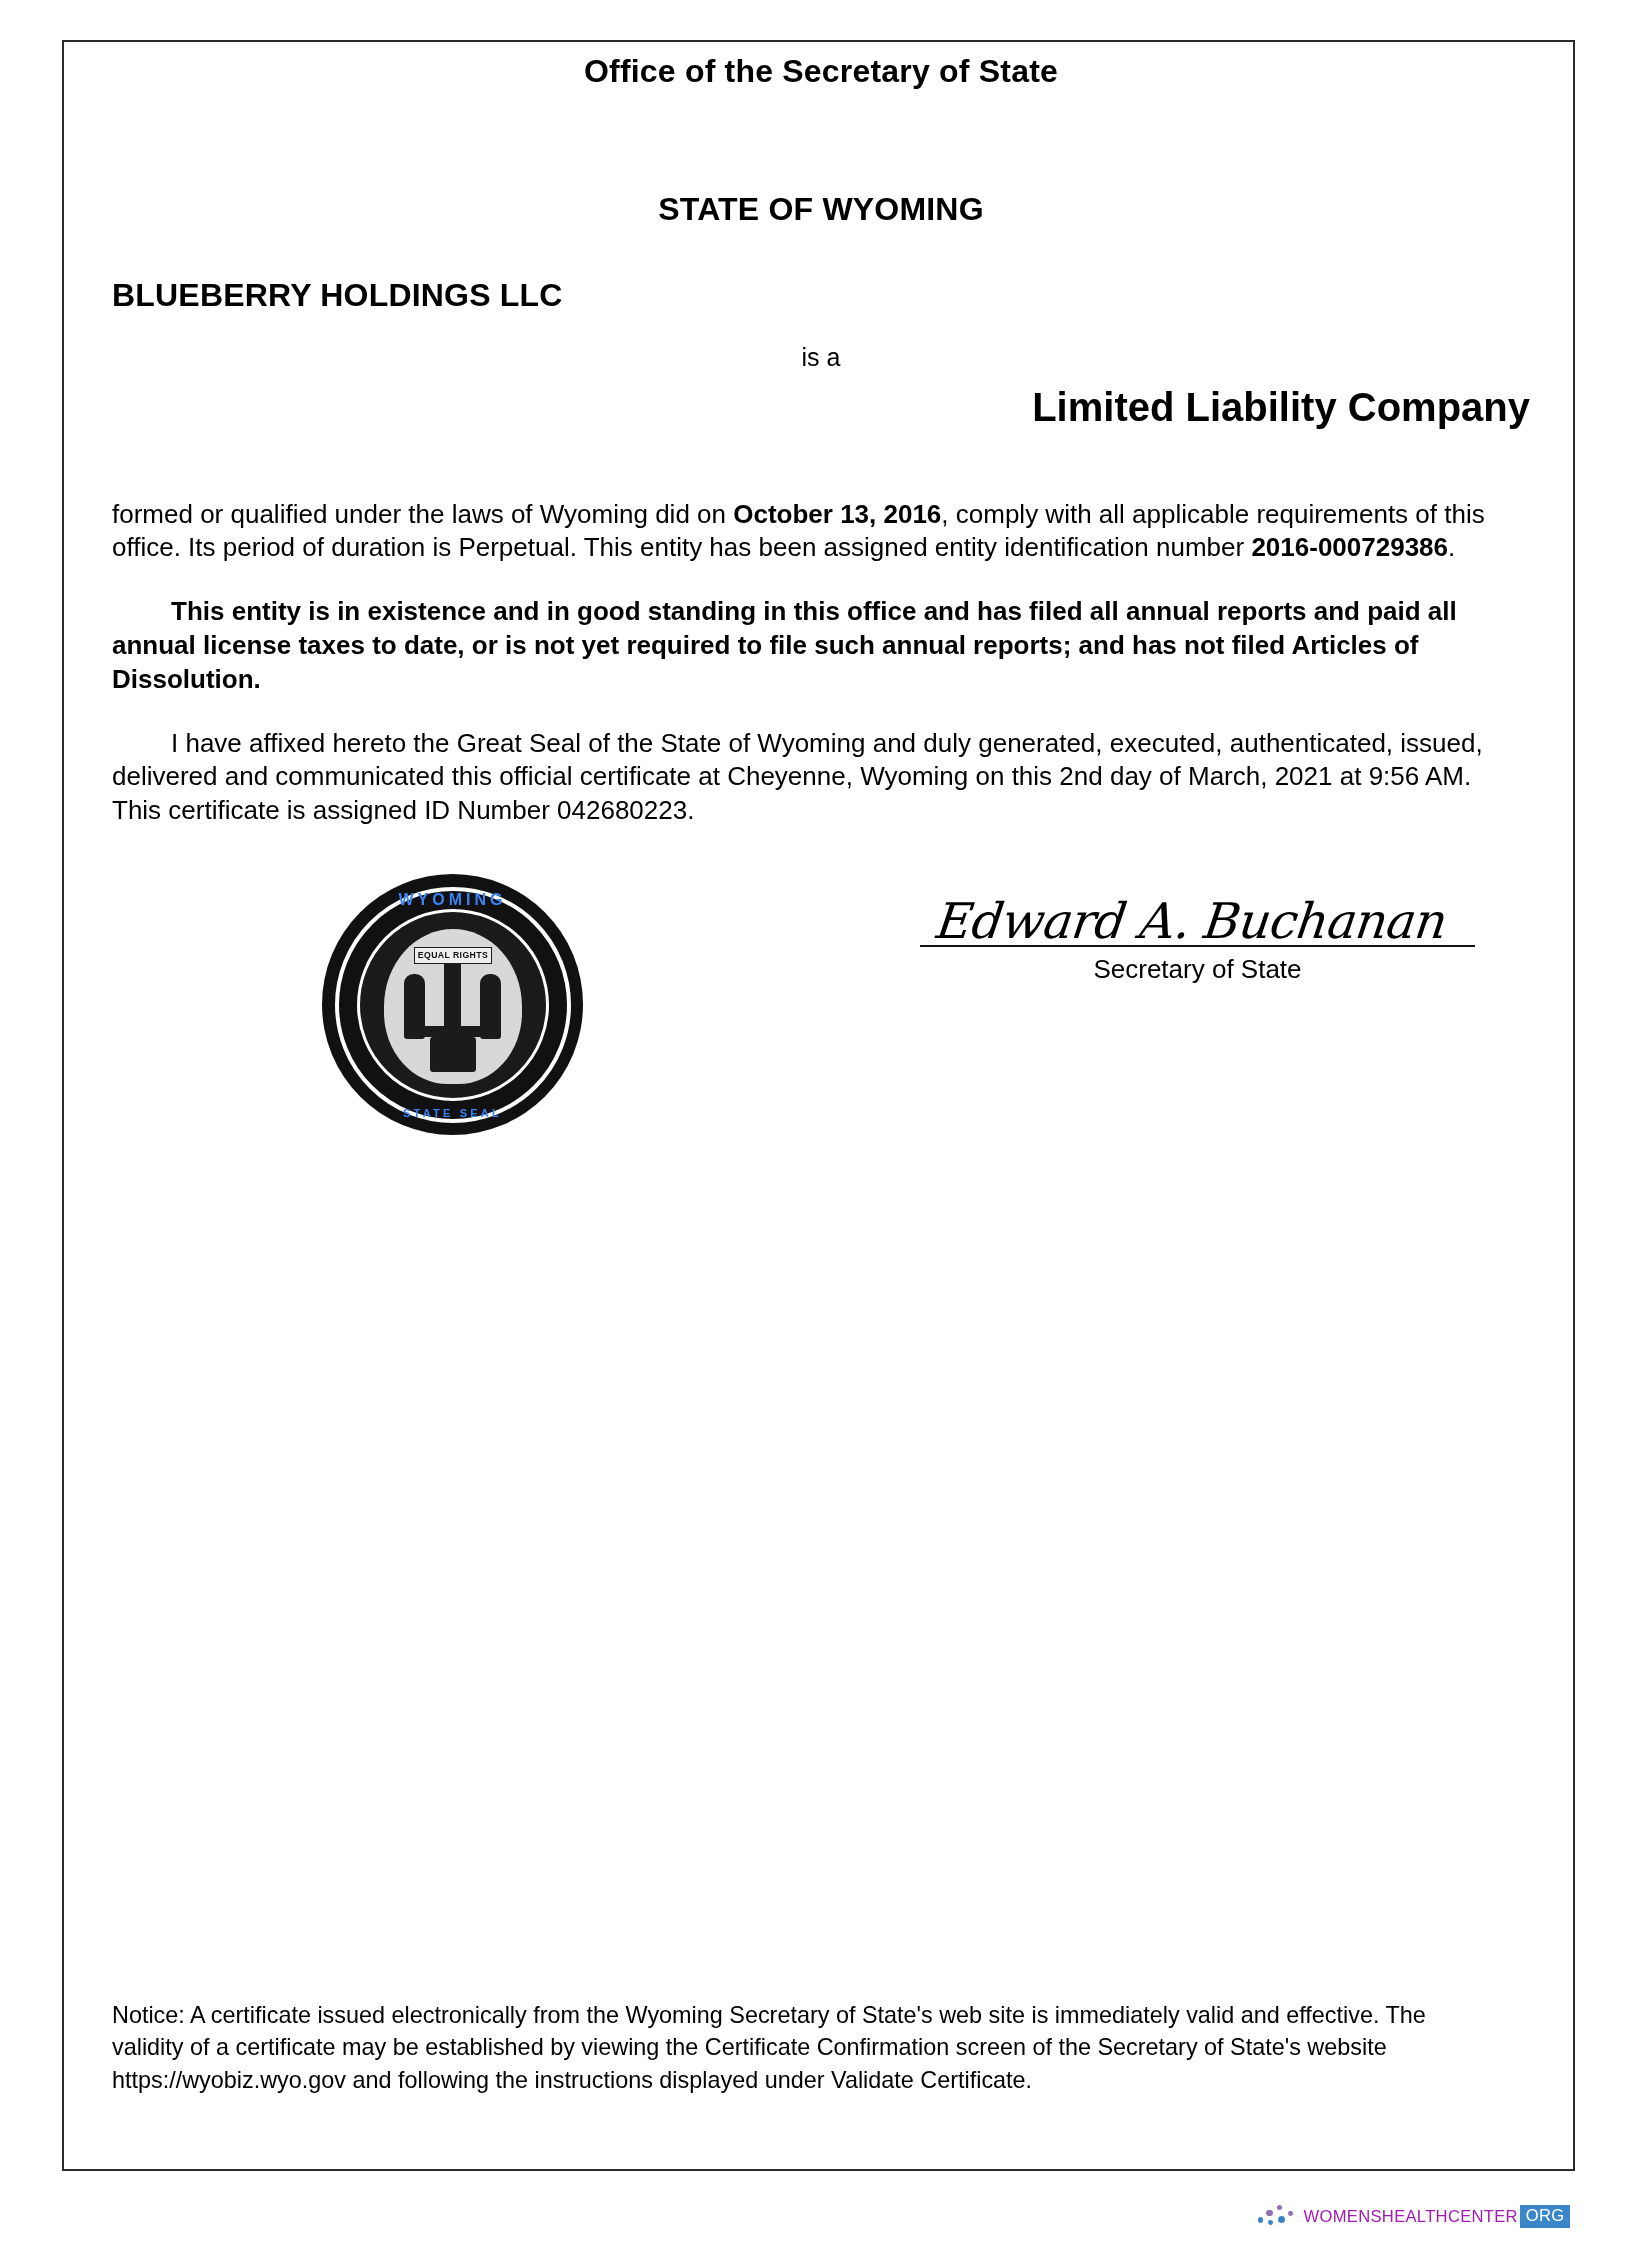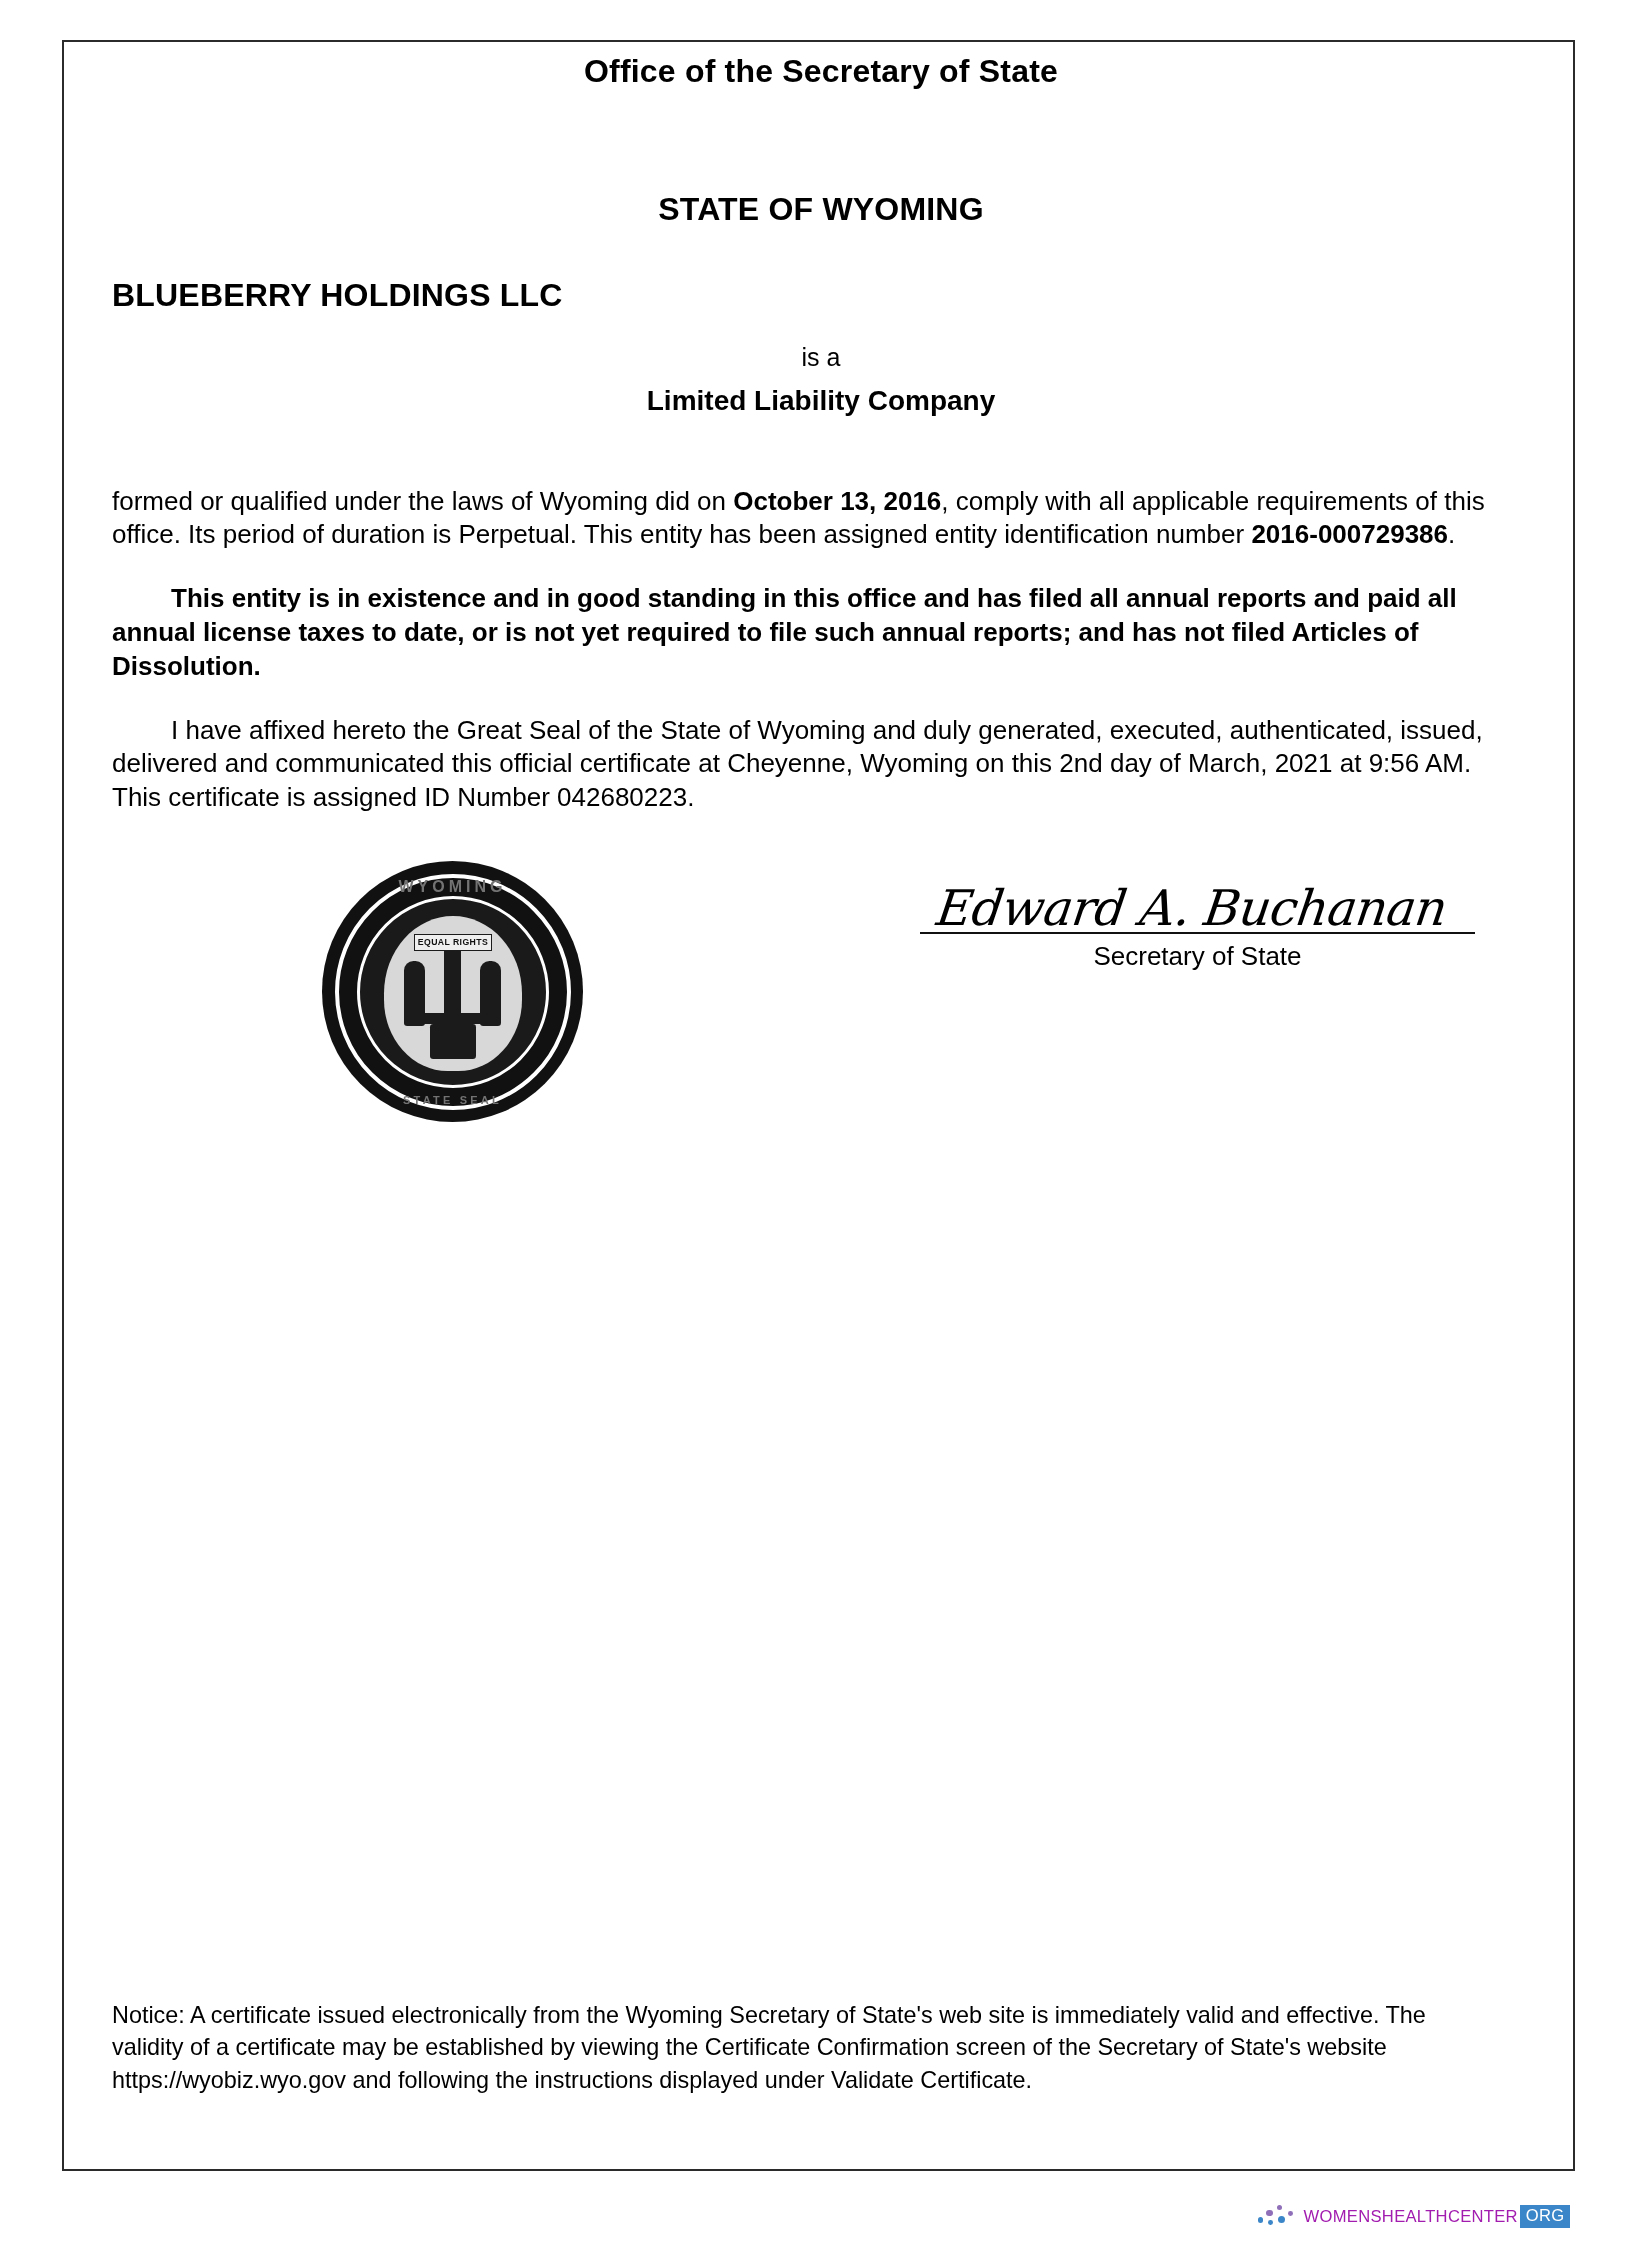--- a/index.html
+++ b/index.html
@@ -56,22 +56,22 @@
     font-weight: bold;
     margin-top: 49px;
     letter-spacing: 0.2px;
   }
   .isa {
     text-align: center;
     font-size: 25px;
     margin-top: 29px;
   }
   .entity-type {
-    text-align: center;
-    font-size: 28px;
+    text-align: right;
+    font-size: 40px;
     font-weight: bold;
     margin-top: 12.7px;
   }
 
   .p-formed { margin-top: 68px; width: 1390px; }
   .p-standing { margin-top: 30px; width: 1390px; font-weight: bold; }
   .p-seal { margin-top: 30px; width: 1390px; }
 
   b.nb { font-weight: bold; }
 
@@ -148,21 +148,21 @@
     text-align: center;
     line-height: 14.3px;
     letter-spacing: 0.4px;
     color: #111;
     font-weight: bold;
   }
   .seal-text-top, .seal-text-bot {
     position: absolute;
     width: 261px;
     text-align: center;
-    color: #737373;
+    color: #3b82f6;
     font-weight: bold;
     letter-spacing: 4px;
     font-size: 16px;
   }
   .seal-text-top { top: 17.4px; left: 0; }
   .seal-text-bot { bottom: 16px; left: 0; font-size: 11px; letter-spacing: 3.2px;}
 
   .sig-area {
     position: absolute;
     left: 808px;

